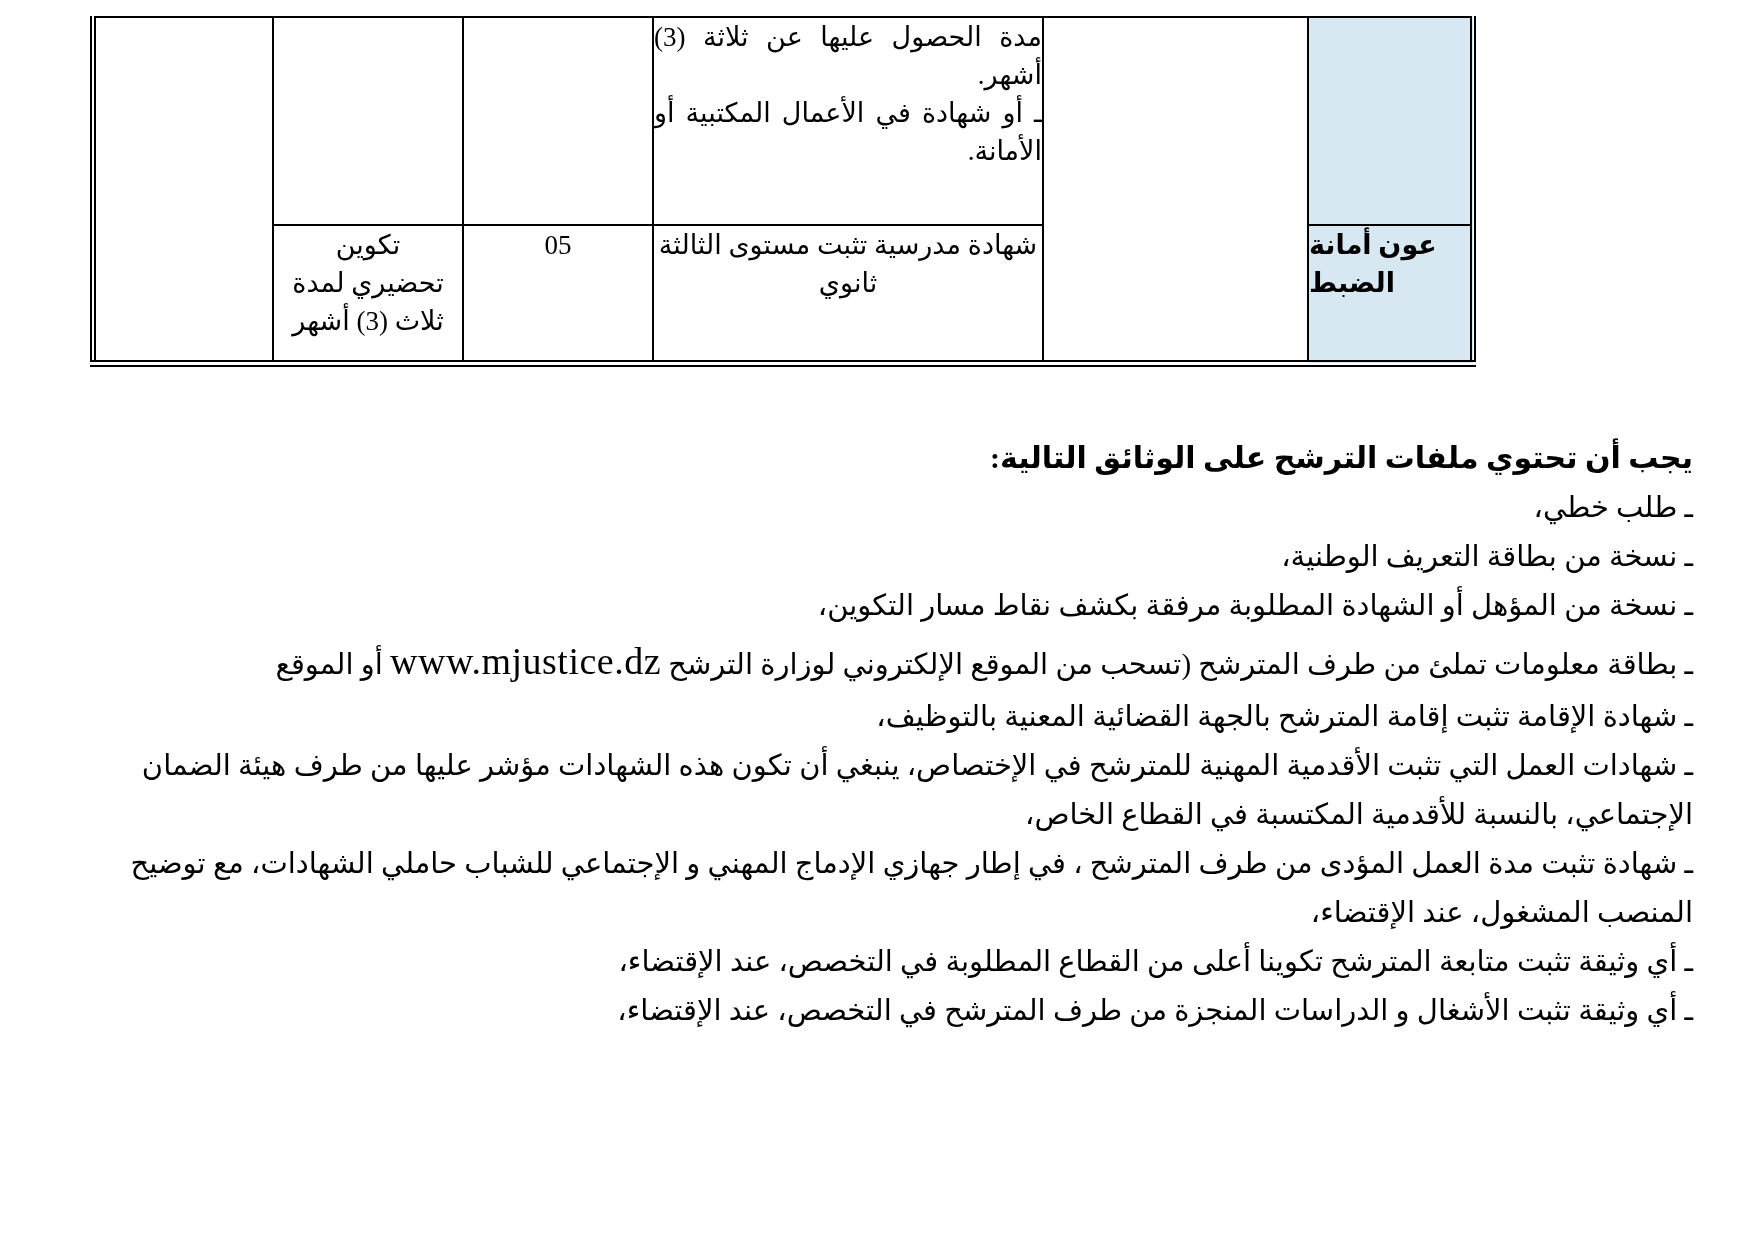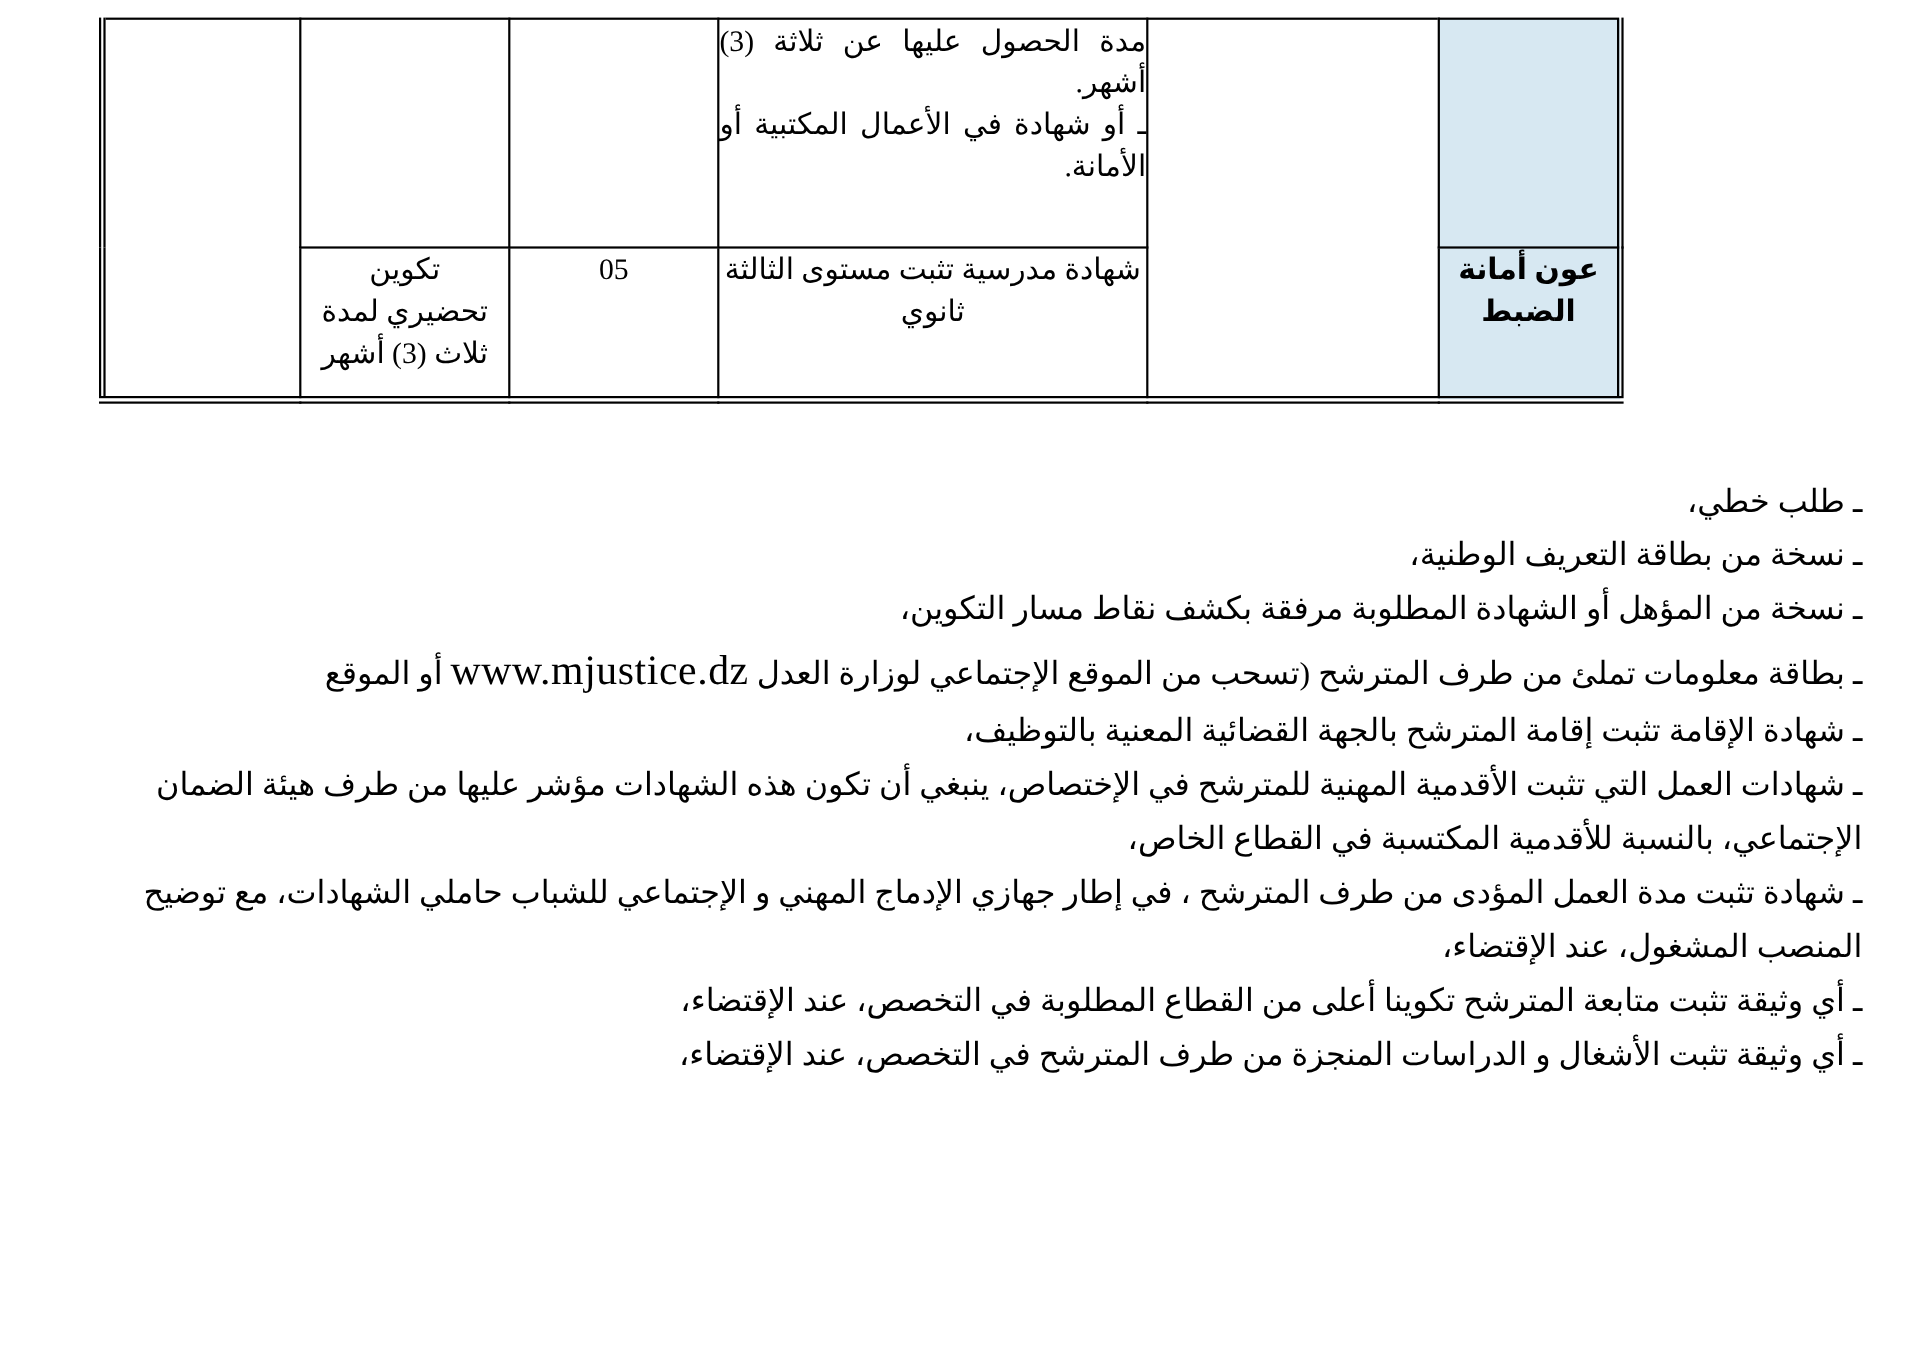--- a/index.html
+++ b/index.html
@@ -18,21 +18,21 @@
     border:2px solid #000;vertical-align:top;padding:0;
     font-size:27px;line-height:38px;
   }
   td.thin-top{border-top:2px solid #000;}
   td.bar-top{border-top:13px solid #000;}
   td.blue{background:#d7e8f2;}
   td.cell-req-details{padding:4px 10px 0 10px;text-align:justify;white-space:pre-line;}
   td.cell-req-cert{text-align:center;vertical-align:middle;white-space:pre-line;}
   td.cell-count{text-align:center;vertical-align:middle;font-size:29px;margin-left:16px;}
   td.cell-training{text-align:center;vertical-align:middle;white-space:pre-line;line-height:35px;padding-bottom:2px;}
-  td.cell-position{vertical-align:middle;text-align:center;padding:4px 10px;font-weight:bold;font-size:28px;line-height:36px;white-space:pre-line;}
+  td.cell-position{vertical-align:middle;text-align:left;padding:4px 10px;font-weight:bold;font-size:28px;line-height:36px;white-space:pre-line;}
   
   .docs{
     position:absolute;top:432px;right:62px;left:40px;
     direction:rtl;text-align:right;font-size:29px;
   }
   .docs .heading{font-weight:bold;font-size:30px;height:51px;line-height:51px;white-space:nowrap;}
   .docs .line{height:49px;line-height:49px;white-space:nowrap;}
   .docs .line.tall1{height:62px;line-height:62px;}
   .docs .line.tall2{height:66px;line-height:66px;}
   .latin{font-size:38px;letter-spacing:.5px;}
@@ -66,27 +66,28 @@
 ثانوي</td>
     <td class="cell-count">05</td>
     <td class="cell-training">تكوين
 تحضيري لمدة
 ثلاث (3) أشهر</td>
   </tr>
 </tbody>
   </table>
 
 <div class="docs">
+  <div class="heading">يجب أن تحتوي ملفات الترشح على الوثائق التالية:</div>
 
   <div class="line">ـ طلب خطي،</div>
   <div class="line">ـ نسخة من بطاقة التعريف الوطنية،</div>
   <div class="line">ـ نسخة من المؤهل أو الشهادة المطلوبة مرفقة بكشف نقاط مسار التكوين،</div>
 
   <div class="line tall1">
-    <span>ـ بطاقة معلومات تملئ من طرف المترشح (تسحب من الموقع الإجتماعي لوزارة العدل </span><span class="latin">www.mjustice.dz</span><span> أو الموقع</span>
+    <span>ـ بطاقة معلومات تملئ من طرف المترشح (تسحب من الموقع الإلكتروني لوزارة الترشح </span><span class="latin">www.mjustice.dz</span><span> أو الموقع</span>
   </div>
 
 
   <div class="line">ـ شهادة الإقامة تثبت إقامة المترشح بالجهة القضائية المعنية بالتوظيف،</div>
   <div class="line">ـ شهادات العمل التي تثبت الأقدمية المهنية للمترشح في الإختصاص، ينبغي أن تكون هذه الشهادات مؤشر عليها من طرف هيئة الضمان</div>
   <div class="line">الإجتماعي، بالنسبة للأقدمية المكتسبة في القطاع الخاص،</div>
   <div class="line">ـ شهادة تثبت مدة العمل المؤدى من طرف المترشح ، في إطار جهازي الإدماج المهني و الإجتماعي للشباب حاملي الشهادات، مع توضيح</div>
   <div class="line">المنصب المشغول، عند الإقتضاء،</div>
   <div class="line">ـ أي وثيقة تثبت متابعة المترشح تكوينا أعلى من القطاع المطلوبة في التخصص، عند الإقتضاء،</div>
   <div class="line">ـ أي وثيقة تثبت الأشغال و الدراسات المنجزة من طرف المترشح في التخصص، عند الإقتضاء،</div>

